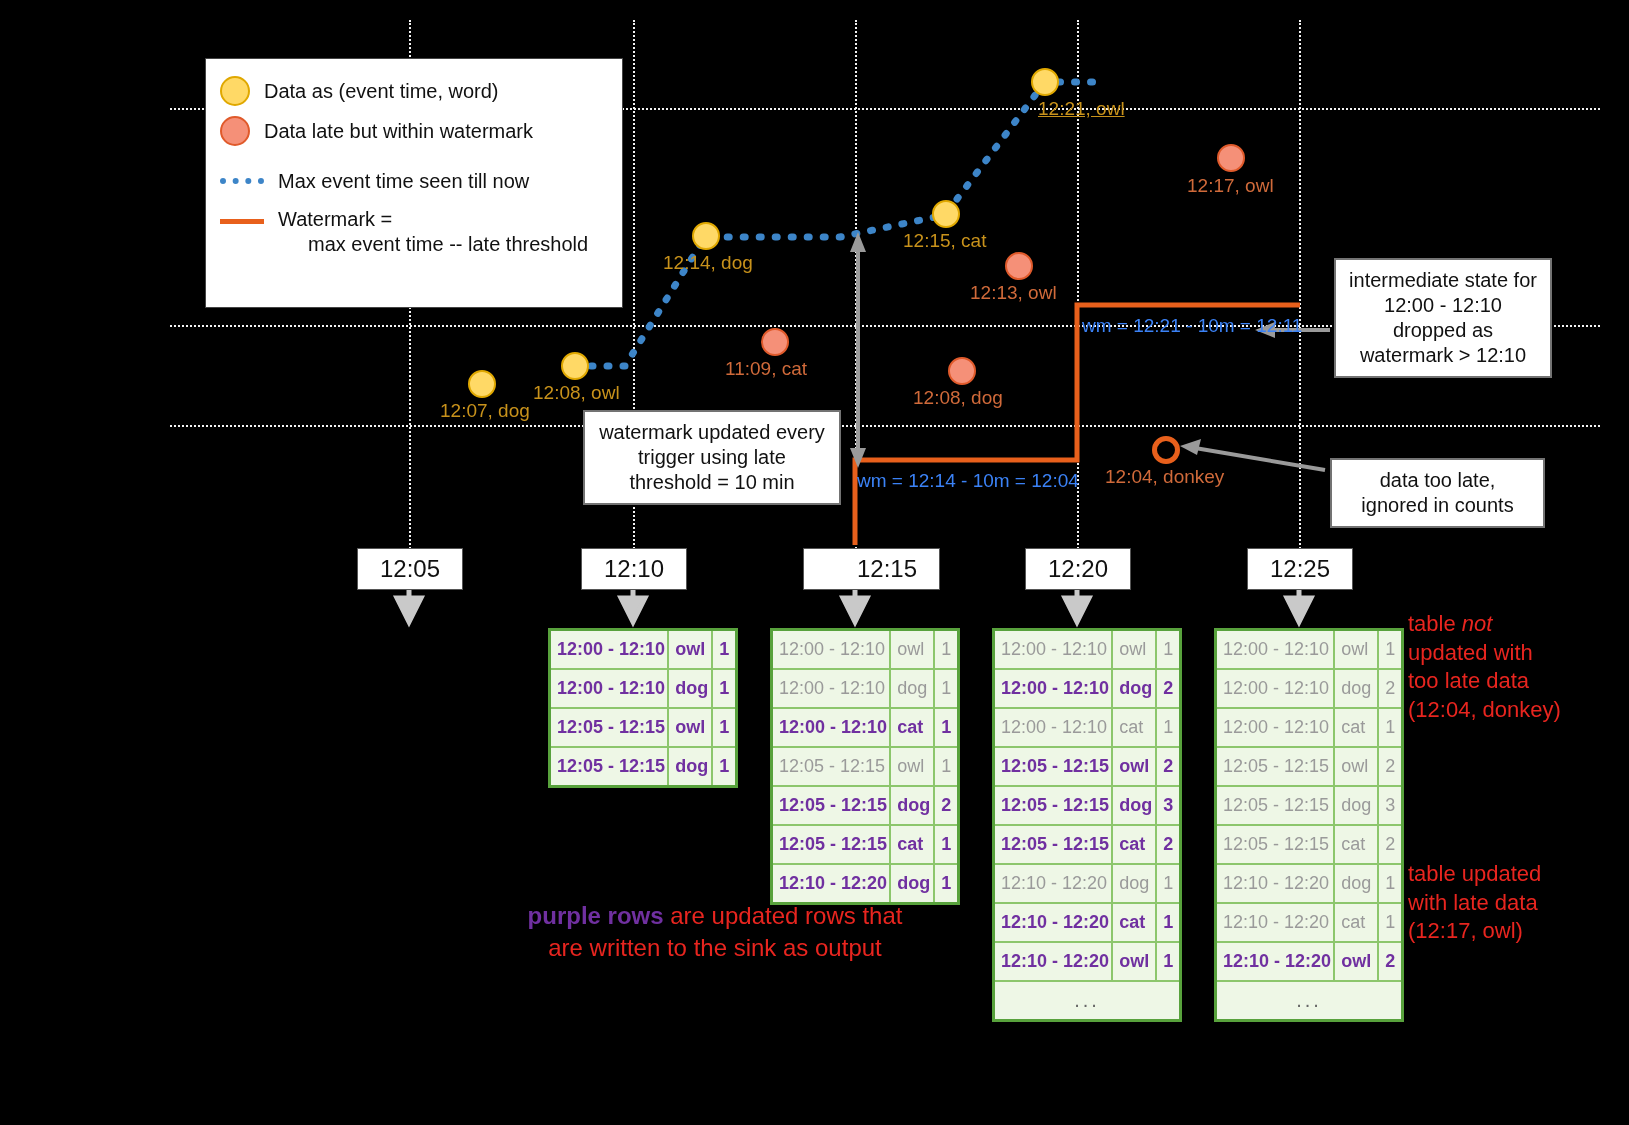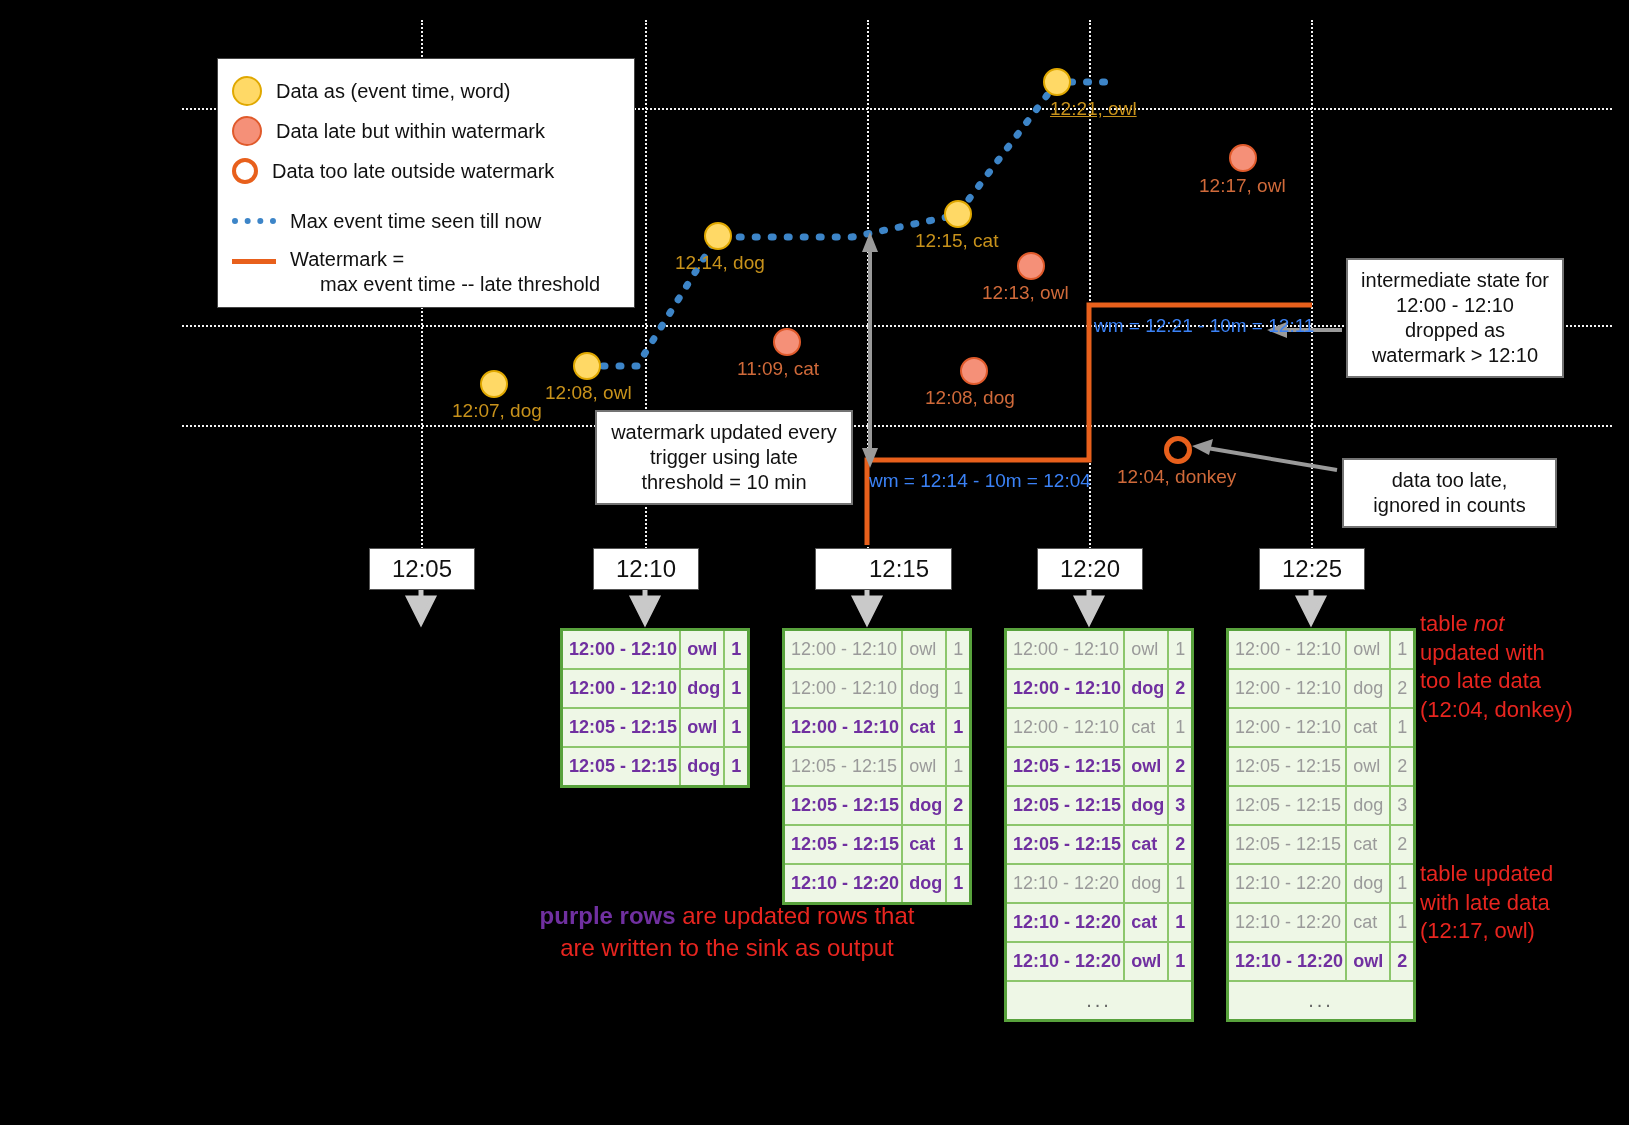--- a/index.html
+++ b/index.html
@@ -1,17 +1,17 @@
 <!DOCTYPE html>
 <html><head>
 <meta charset="utf-8">
 <style>
   html,body{margin:0;padding:0;background:#000;}
   body{width:1629px;height:1125px;position:relative;font-family:"Liberation Sans",sans-serif;overflow:hidden;}
-  .canvas{position:absolute;left:12px;top:0;width:1468px;height:1125px;}
+  .canvas{position:absolute;left:0;top:0;width:1468px;height:1125px;}
 
   
   .vline{position:absolute;width:0;border-left:2px dotted #ffffff;opacity:.95;}
   .hline{position:absolute;height:0;border-top:2px dotted #ffffff;opacity:.95;}
 
   
   .legend{position:absolute;left:205px;top:58px;width:418px;height:250px;background:#fff;border:1px solid #444;box-sizing:border-box;padding:12px 14px;}
   .lrow{display:flex;align-items:center;height:40px;font-size:20px;color:#111;}
   .lrow .lbl{margin-left:14px;}
   .dot{width:26px;height:26px;border-radius:50%;display:inline-block;}
@@ -109,24 +109,20 @@
 
   <div class="legend">
     <div class="lrow">
       <span class="dot yellow"></span>
       <span class="lbl">Data as (event time, word)</span>
     </div>
     <div class="lrow">
       <span class="dot salmon"></span>
       <span class="lbl">Data late but within watermark</span>
     </div>
-    <div class="lrow">
-      <span class="dot hollow"></span>
-      <span class="lbl">Data too late outside watermark</span>
-    </div>
     <div class="lrow" style="margin-top:10px;">
       <span class="dashline"></span>
       <span class="lbl">Max event time seen till now</span>
     </div>
     <div class="lrow tall" style="margin-top:6px;">
       <span class="solidline" style="margin-top:12px;"></span>
       <span class="lbl">
         <span>Watermark =</span><br>
         <span style="display:inline-block;margin-left:30px;">max event time -- late threshold</span>
       </span>

